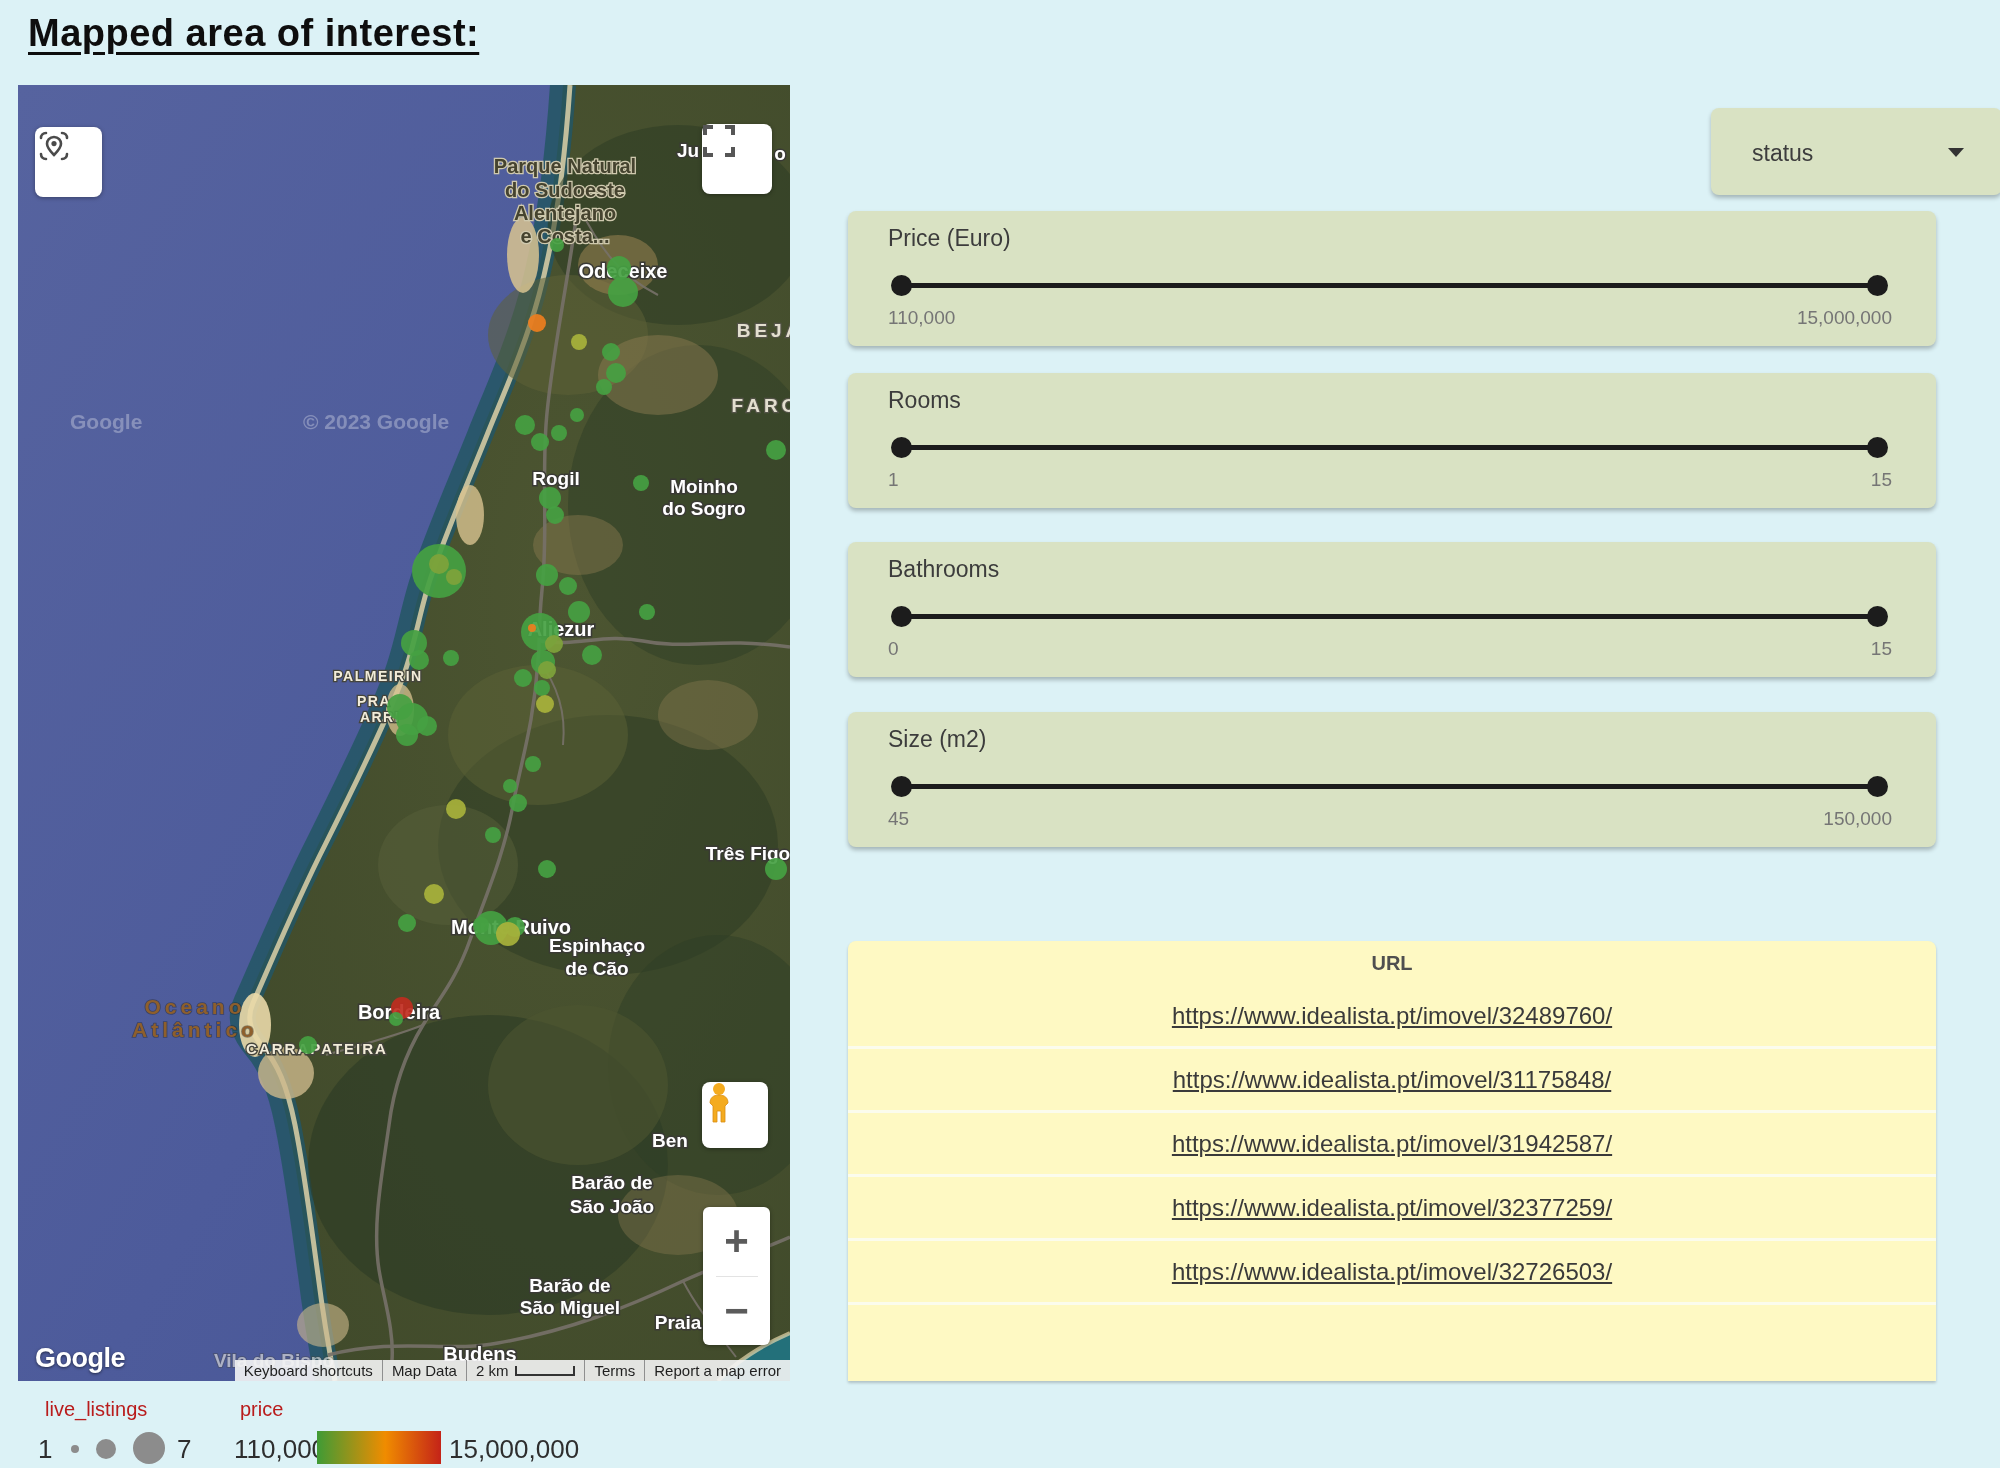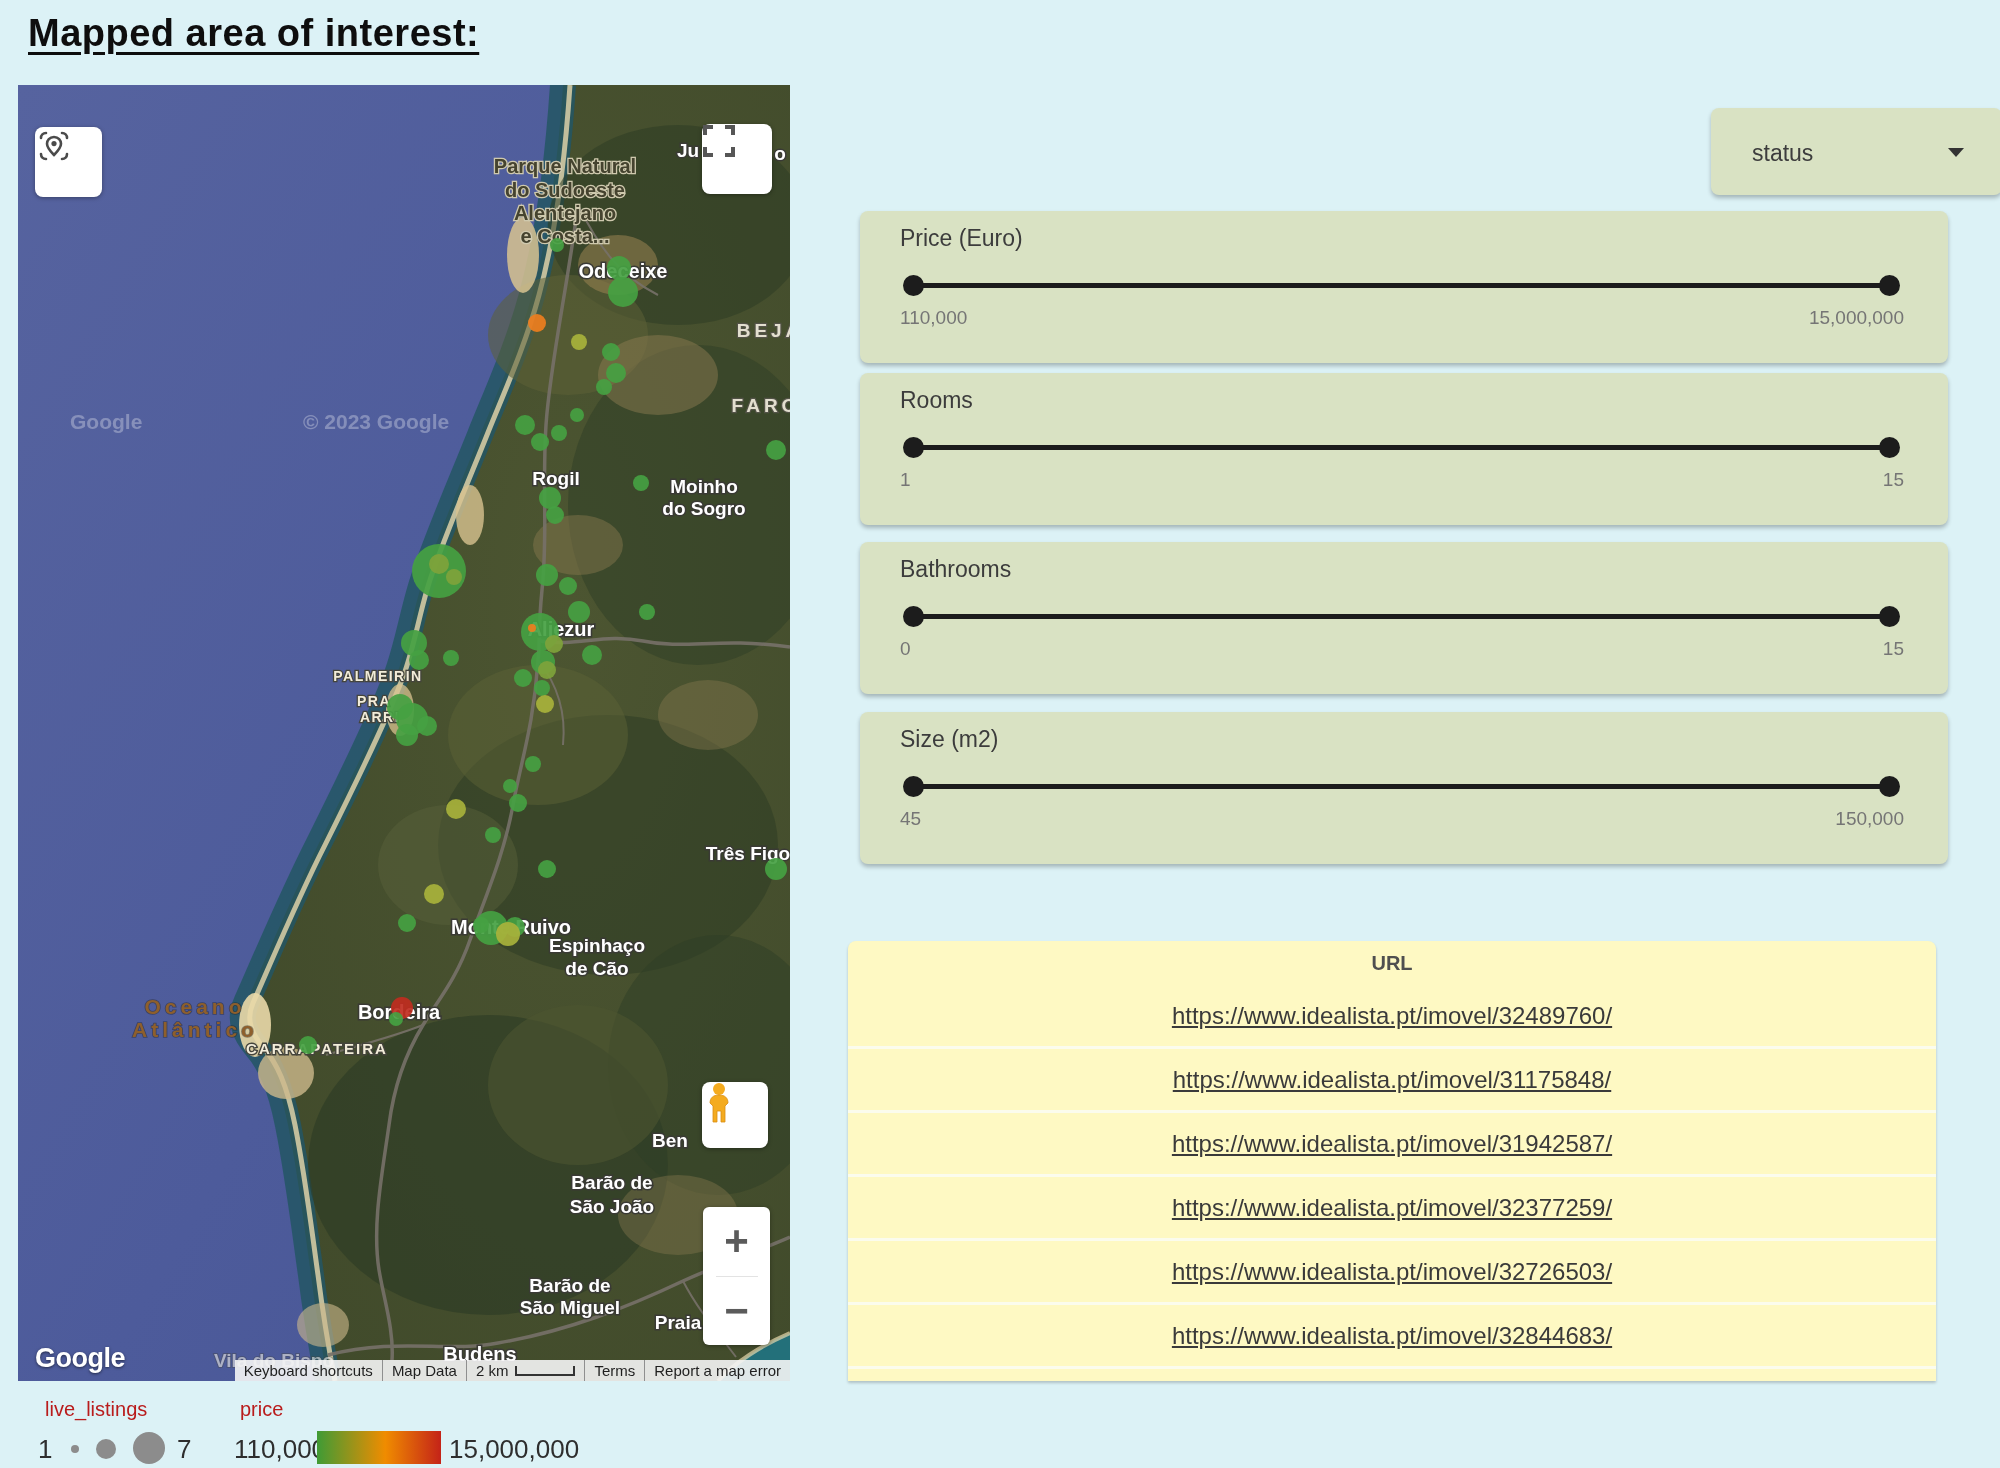--- a/index.html
+++ b/index.html
@@ -34,22 +34,22 @@
   .scalebar{display:inline-block;width:56px;height:8px;border-left:2px solid #333;
             border-right:2px solid #333;border-bottom:2px solid #333;margin-left:7px;}
 
   
   .dropdown{position:absolute;left:1711px;top:108px;width:291px;height:87px;background:#d9e2c3;
             border-radius:8px;box-shadow:0 3px 4px rgba(0,0,0,.25);cursor:pointer;}
   .dropdown .dd-label{position:absolute;left:41px;top:32px;font-size:23px;color:#3d3d3d;}
   .caret{position:absolute;right:38px;top:40px;width:0;height:0;border-left:8px solid transparent;
          border-right:8px solid transparent;border-top:9px solid #333;}
 
-  .filter-card{position:absolute;left:848px;width:1088px;height:152px;background:#d9e2c3;
-               border-radius:8px;box-shadow:0 3px 4px rgba(0,0,0,.25);margin-left:12px;}
+  .filter-card{position:absolute;left:848px;width:1088px;height:135px;background:#d9e2c3;
+               border-radius:8px;box-shadow:0 3px 4px rgba(0,0,0,.25);}
   .card-0{top:211px}.card-1{top:373px}.card-2{top:542px}.card-3{top:712px}
   .filter-label{position:absolute;left:40px;top:14px;font-size:23px;color:#3c3c3c;}
   .slider{position:absolute;left:47px;right:52px;top:69px;height:10px;cursor:pointer;}
   .slider .track{position:absolute;left:0;right:0;top:3px;height:5px;background:#1c1c1c;border-radius:3px;}
   .handle{position:absolute;top:-5px;width:21px;height:21px;border-radius:50%;background:#1c1c1c;cursor:grab;}
   .handle.left{left:-4px}.handle.right{right:-4px}
   .range-labels{position:absolute;left:40px;right:44px;top:96px;display:flex;justify-content:space-between;
                 font-size:19px;color:#757575;}
 
   
@@ -365,23 +365,20 @@
       </div>
     <div class="url-row">
       <a>https://www.idealista.pt/imovel/31942587/</a>
       </div>
     <div class="url-row">
       <a>https://www.idealista.pt/imovel/32377259/</a>
       </div>
     <div class="url-row">
       <a>https://www.idealista.pt/imovel/32726503/</a>
       </div>
-    <div class="url-row">
-      <a>https://www.idealista.pt/imovel/32844683/</a>
-      </div>
     <div class="url-row clipped">
       </div>
   </div>
 
   <div class="legend-title" id="lt-size">live_listings</div>
   <div class="legend-val" id="lv-1">1</div>
   <svg id="size-dots" width="112" height="40" viewBox="0 0 112 40">
     <circle cx="20" cy="21" r="4" fill="#8c8c8c"></circle>
     <circle cx="51" cy="21" r="10" fill="#8c8c8c"></circle>
     <circle cx="94" cy="20" r="16" fill="#8c8c8c"></circle>

